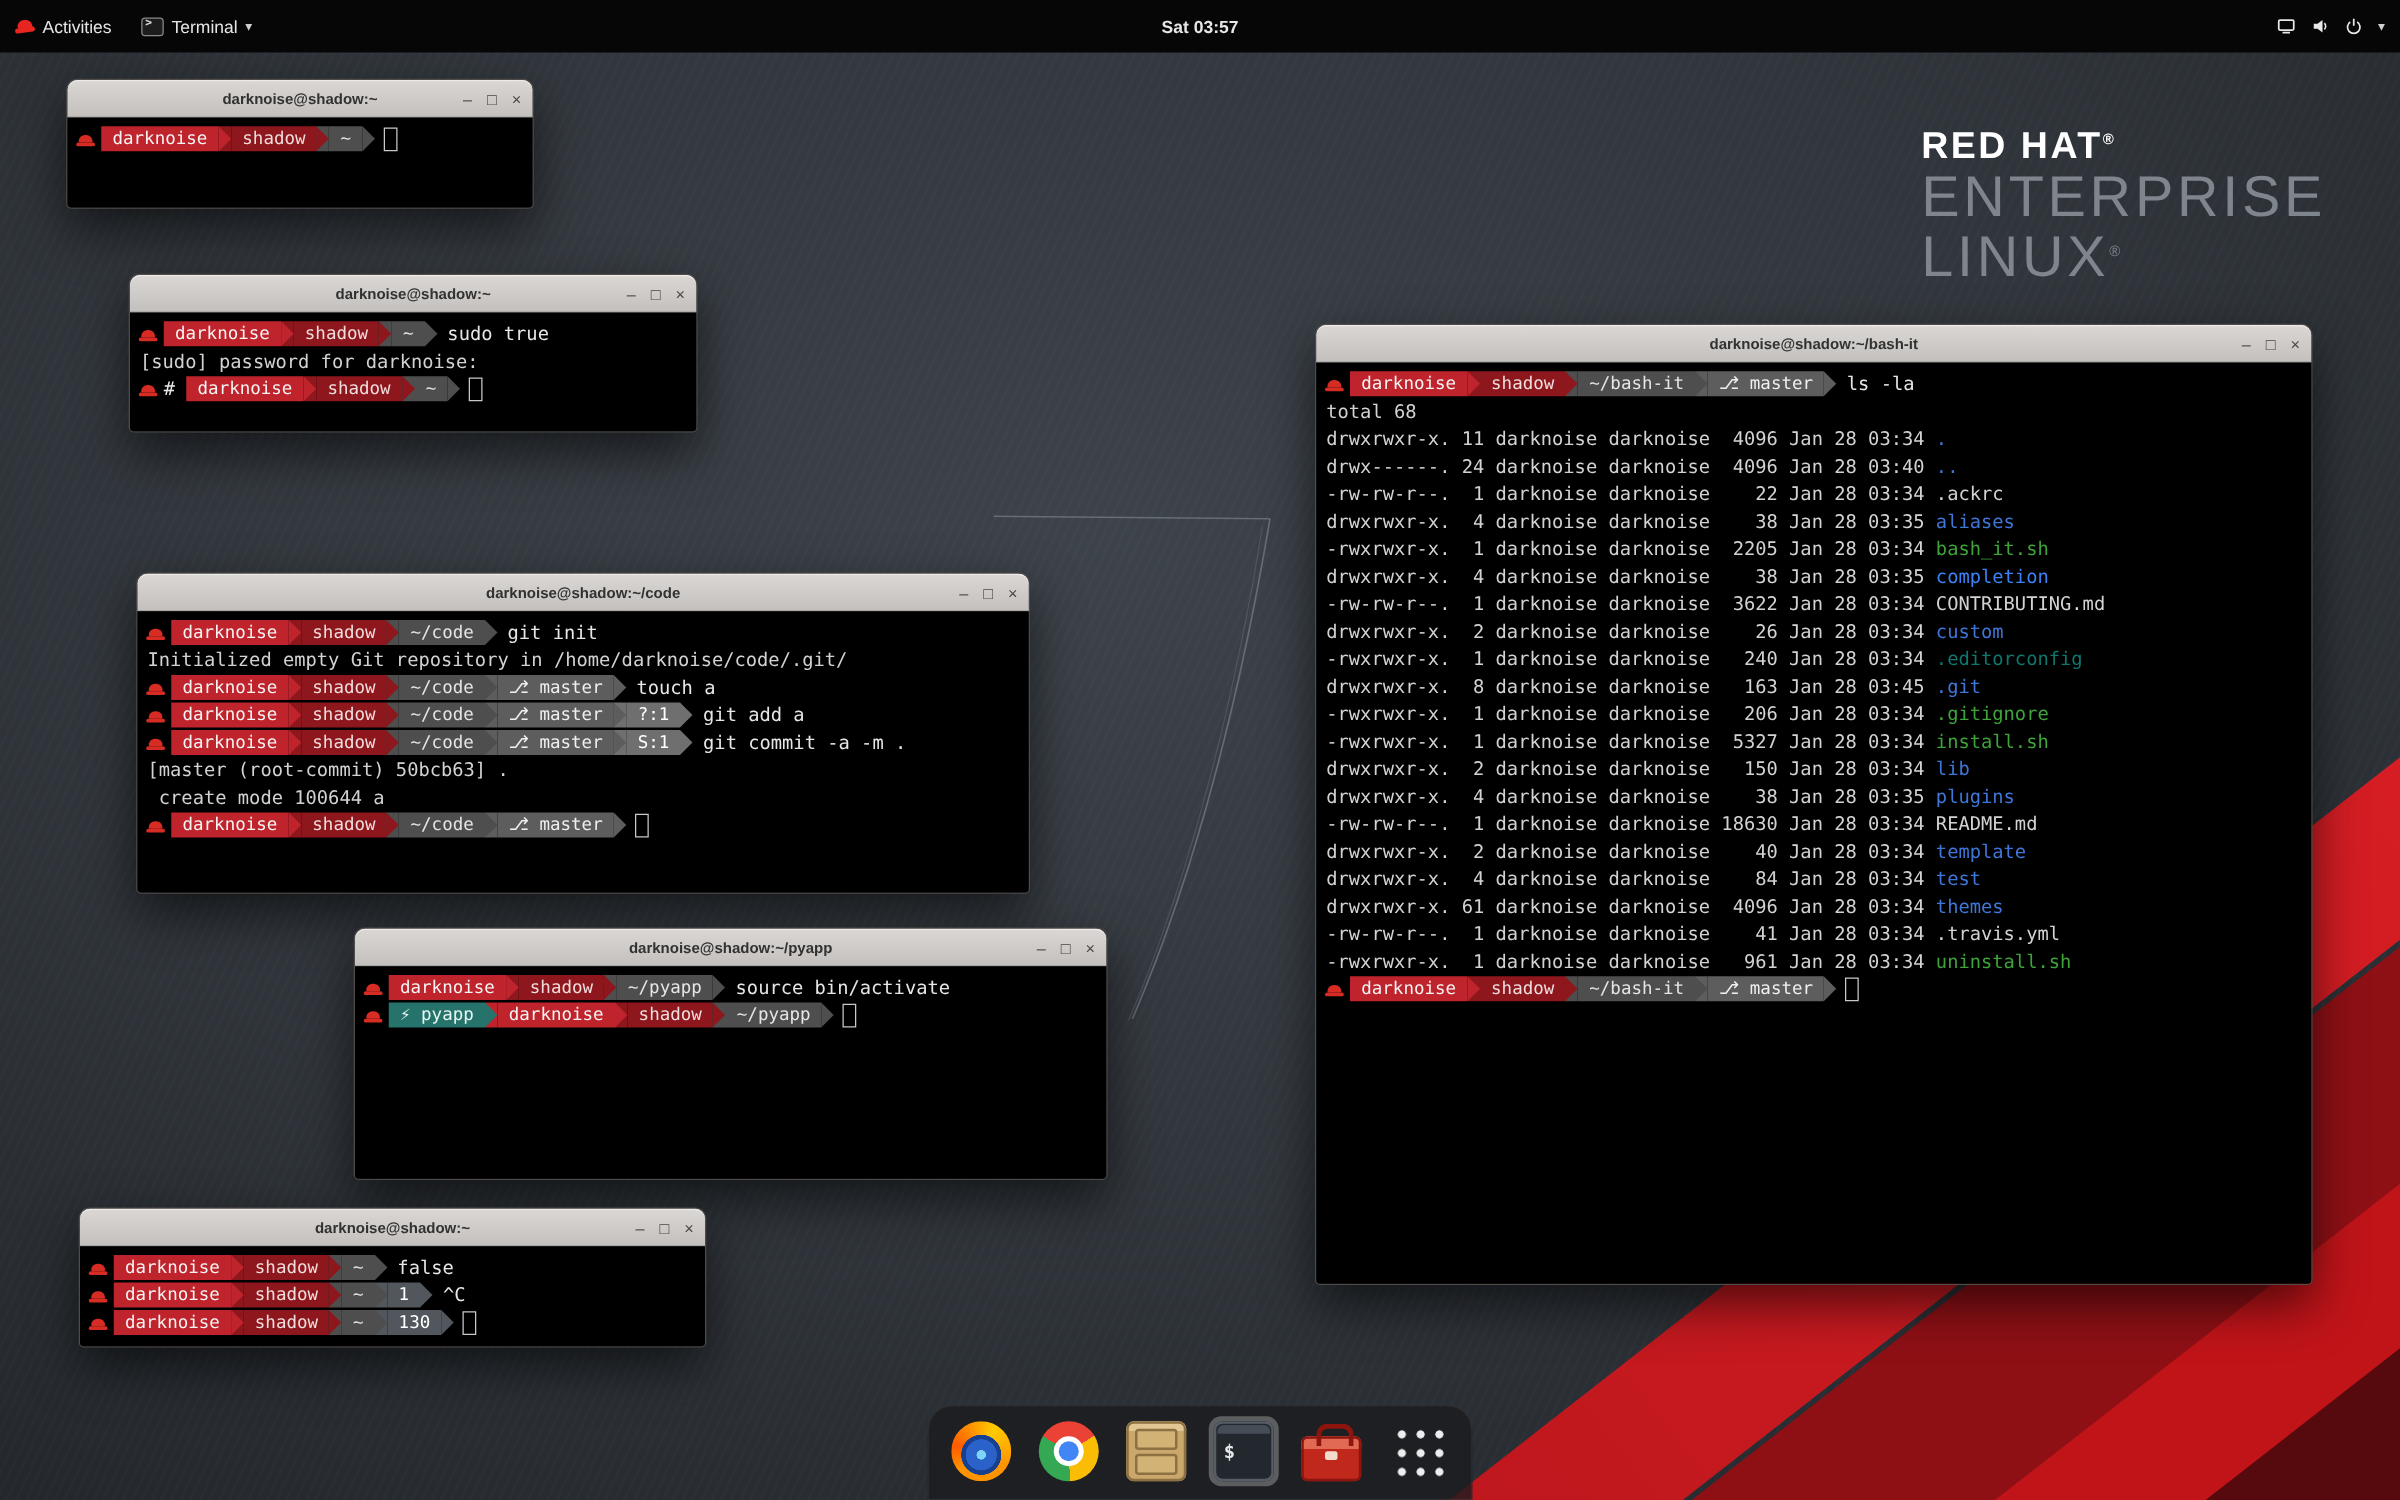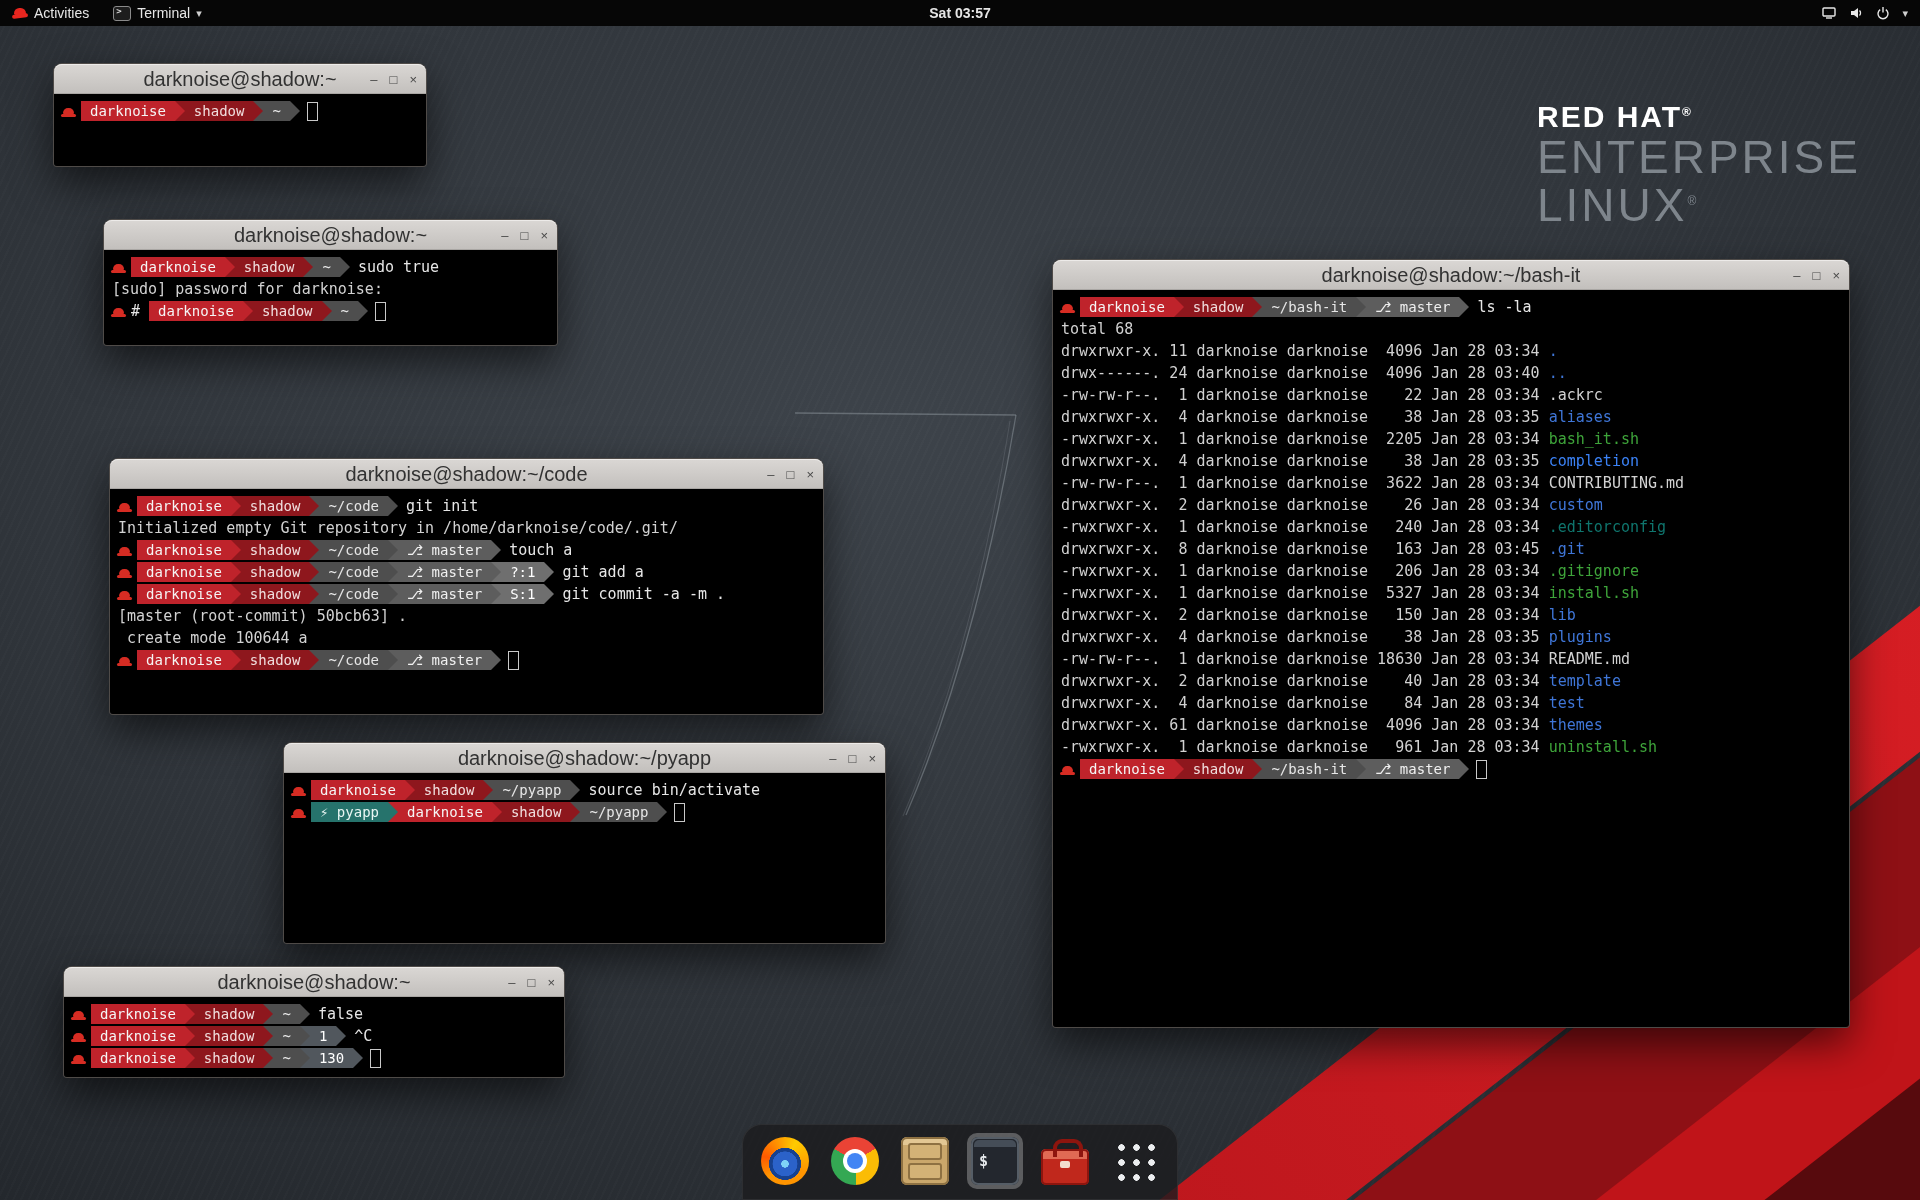--- a/index.html
+++ b/index.html
@@ -21,42 +21,42 @@
   .b3{width:1900px;height:125px;left:-350px;top:700px;background:#c01419}
   .b4{width:1900px;height:420px;left:-310px;top:840px;background:#570a0d}
 
   
   .brand{position:absolute;left:1537px;top:100px;pointer-events:none}
   .brand .rh{font-size:30px;font-weight:700;letter-spacing:2px;color:#fff}
   .brand .rh sup,.brand .lnx sup{font-size:12px;vertical-align:super}
   .brand .ent,.brand .lnx{font-size:46px;color:#7e858c;letter-spacing:3px;line-height:1.04;font-weight:400}
 
   
-  .topbar{position:absolute;top:0;left:0;right:0;height:26px;background:#060606;color:#e6e6e6;
+  .topbar{position:absolute;top:0;left:0;right:0;height:42px;background:#060606;color:#e6e6e6;
     display:flex;align-items:center;font-size:14px;z-index:60}
   .tb-left{display:flex;height:100%}
   .tb-item{display:flex;align-items:center;gap:6px;padding:0 12px;height:100%;cursor:default}
   .tb-clock{position:absolute;left:50%;transform:translateX(-50%);font-weight:700;font-size:14px}
   .tb-right{margin-left:auto;display:flex;align-items:center;gap:11px;padding-right:12px}
   .chev{font-size:11px;color:#cfcfcf}
   .fedora{width:16px;height:12px;position:relative;display:inline-block}
   .fedora::before{content:"";position:absolute;left:2px;top:1px;width:12px;height:7px;background:#e8261f;border-radius:6px 6px 2px 2px}
   .fedora::after{content:"";position:absolute;left:0;top:7px;width:16px;height:3.5px;background:#e8261f;border-radius:2px;transform:rotate(-8deg)}
   .term-glyph{width:16px;height:13px;background:#1d1d1d;border:1px solid #8a8a8a;border-radius:3px;position:relative;display:inline-block}
   .term-glyph::before{content:">";position:absolute;left:2px;top:-1px;font:bold 9px "DejaVu Sans Mono",monospace;color:#ddd}
   .tb-ico{display:flex;align-items:center}
 
   
   .window{position:absolute;border-radius:8px 8px 3px 3px;
     box-shadow:0 0 0 1px #4f4b48, 0 16px 40px rgba(0,0,0,.6)}
   .titlebar{height:30px;border-radius:8px 8px 0 0;position:relative;
     display:flex;align-items:center;justify-content:center;
     background:linear-gradient(#dad7d4,#c2bfbc);
     box-shadow:inset 0 1px 0 #edebe9, inset 0 -1px 0 #a9a6a3}
-  .title{font-size:20px;font-weight:400;color:#323232}
+  .title{font-size:12px;font-weight:700;color:#323232}
   .controls{position:absolute;right:9px;top:0;height:100%;display:flex;align-items:center;gap:12px}
   .wbtn{color:#494949;font-size:13px;line-height:1;cursor:default}
   .tbody{position:absolute;top:30px;left:0;right:0;bottom:0;background:#000;padding:6px 8px;overflow:hidden;border-radius:0 0 3px 3px}
 
   .tline{display:flex;align-items:center;height:22px;white-space:pre;
     font-family:"DejaVu Sans Mono",monospace;font-size:15px;color:#d2d2d2}
   .tline.out{display:block;line-height:22px}
   .seg{height:20px;line-height:20px;padding:0 9px;flex:none;font-size:14px}
   .sep{width:10px;height:20px;position:relative;flex:none}
   .sep::before{content:"";position:absolute;left:0;top:0;width:0;height:0;
@@ -215,20 +215,21 @@
           <div class="tline out"><span>-rwxrwxr-x.  1 darknoise darknoise   240 Jan 28 03:34 </span><span style="color: #0f766e;">.editorconfig</span></div>
           <div class="tline out"><span>drwxrwxr-x.  8 darknoise darknoise   163 Jan 28 03:45 </span><span style="color: rgb(63, 118, 216);">.git</span></div>
           <div class="tline out"><span>-rwxrwxr-x.  1 darknoise darknoise   206 Jan 28 03:34 </span><span style="color: rgb(62, 164, 58);">.gitignore</span></div>
           <div class="tline out"><span>-rwxrwxr-x.  1 darknoise darknoise  5327 Jan 28 03:34 </span><span style="color: rgb(62, 164, 58);">install.sh</span></div>
           <div class="tline out"><span>drwxrwxr-x.  2 darknoise darknoise   150 Jan 28 03:34 </span><span style="color: rgb(63, 118, 216);">lib</span></div>
           <div class="tline out"><span>drwxrwxr-x.  4 darknoise darknoise    38 Jan 28 03:35 </span><span style="color: rgb(63, 118, 216);">plugins</span></div>
           <div class="tline out"><span>-rw-rw-r--.  1 darknoise darknoise 18630 Jan 28 03:34 </span><span style="color: rgb(210, 210, 210);">README.md</span></div>
           <div class="tline out"><span>drwxrwxr-x.  2 darknoise darknoise    40 Jan 28 03:34 </span><span style="color: rgb(63, 118, 216);">template</span></div>
           <div class="tline out"><span>drwxrwxr-x.  4 darknoise darknoise    84 Jan 28 03:34 </span><span style="color: rgb(63, 118, 216);">test</span></div>
           <div class="tline out"><span>drwxrwxr-x. 61 darknoise darknoise  4096 Jan 28 03:34 </span><span style="color: rgb(63, 118, 216);">themes</span></div>
+          <div class="tline out"><span>-rw-rw-r--.  1 darknoise darknoise    41 Jan 28 03:34 </span><span style="color: rgb(210, 210, 210);">.travis.yml</span></div>
           <div class="tline out"><span>-rwxrwxr-x.  1 darknoise darknoise   961 Jan 28 03:34 </span><span style="color: rgb(62, 164, 58);">uninstall.sh</span></div>
           <div class="tline"><span class="hat"></span><span class="seg" style="background: rgb(191, 35, 43); color: rgb(245, 245, 245);">darknoise</span><span class="sep" style="--pc: #bf232b; background: rgb(142, 23, 29);"></span><span class="seg" style="background: rgb(142, 23, 29); color: rgb(240, 222, 222);">shadow</span><span class="sep" style="--pc: #8e171d; background: rgb(78, 78, 78);"></span><span class="seg" style="background: rgb(78, 78, 78); color: rgb(230, 230, 230);">~/bash-it</span><span class="sep" style="--pc: #4e4e4e; background: rgb(93, 93, 93);"></span><span class="seg" style="background: rgb(93, 93, 93); color: rgb(240, 240, 240);">⎇ master</span><span class="sep" style="--pc: #5d5d5d;"></span><span class="cursor"></span></div>
         </div>
       </div>
     </div>
 
   <div class="dock" id="dock">
       <div class="dock-item">
         <div class="dkicon icon-firefox"></div>
       </div>

